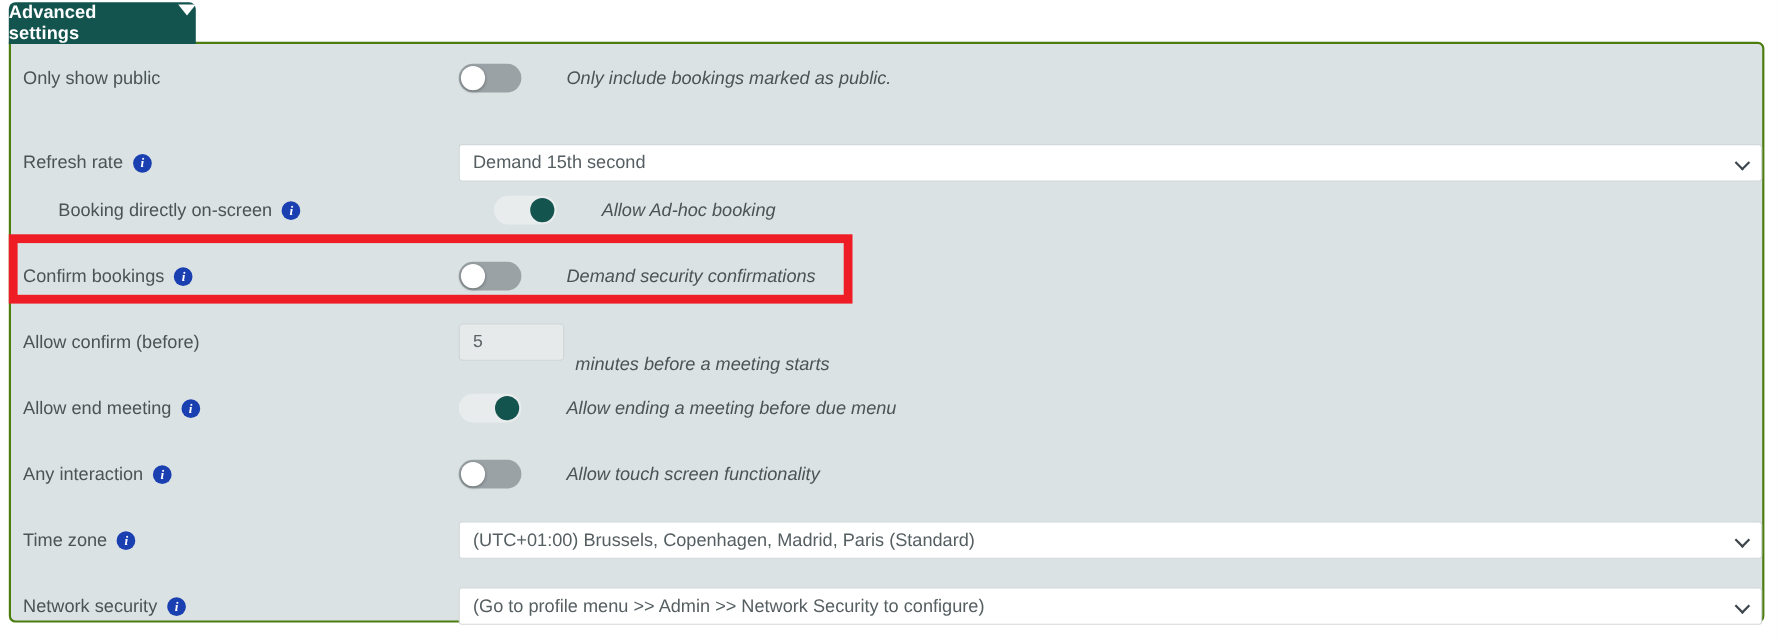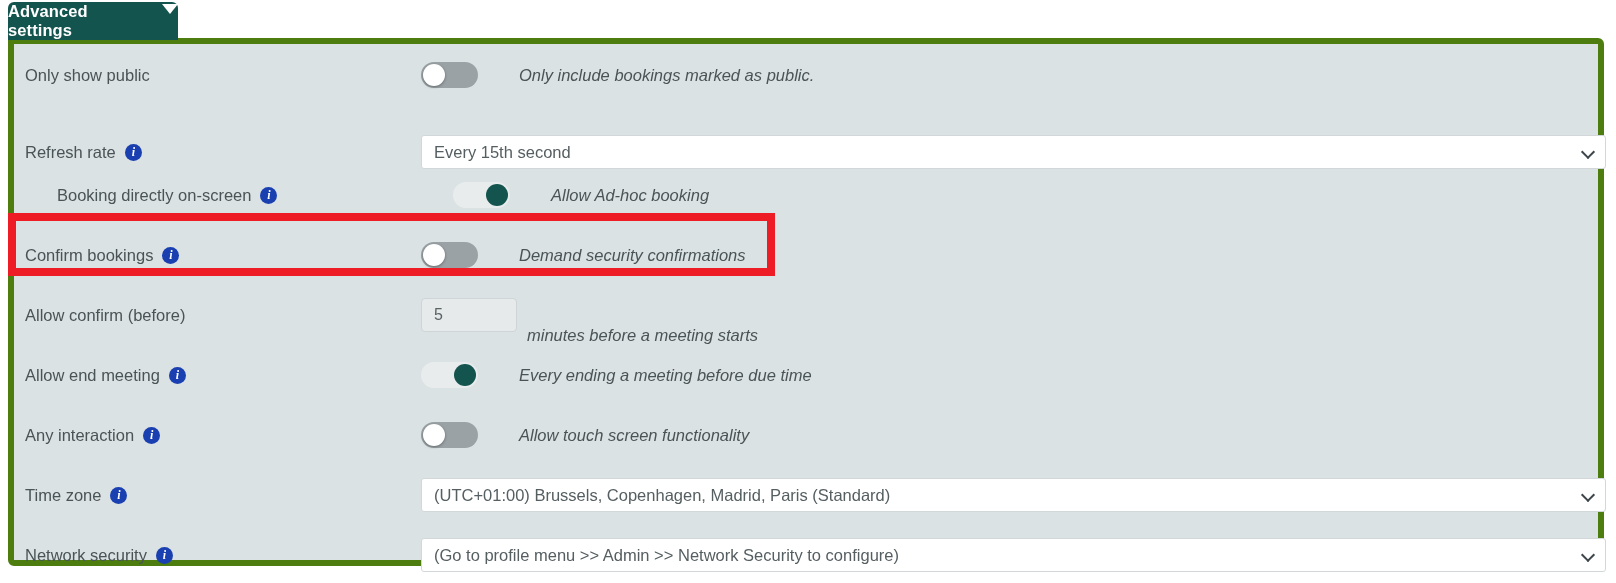--- a/index.html
+++ b/index.html
@@ -43,21 +43,21 @@
     margin-top: 2px;
   }
 
   
   .panel {
     position: absolute;
     left: 8px; top: 38px;
     width: 1596px;
     height: 528px;
     background: #dbe2e3;
-    border: 6px solid #4d7c0f;
+    border: 2px solid #4d7c0f;
     border-radius: 0 6px 6px 6px;
   }
 
   
   .row {
     position: absolute;
     left: 0;
     width: 100%;
     height: 60px;
     display: flex;
@@ -194,21 +194,21 @@
             <div class="knob"></div>
           </div>
           <div class="desc">Only include bookings marked as public.</div>
         </div>
         <div class="row" style="top: 78px;">
           <div class="label">
             <span>Refresh rate</span>
             <span class="info-icon">i</span>
           </div>
           <div class="select">
-            <span>Every 15th second</span>
+            <span>Demand 15th second</span>
             <span class="chevron"></span>
           </div>
         </div>
         <div class="row" style="top: 121px; margin-left: 32px;">
           <div class="label">
             <span>Booking directly on-screen</span>
             <span class="info-icon">i</span>
           </div>
           <div class="toggle on">
             <div class="knob"></div>
@@ -235,21 +235,21 @@
           <div class="desc" style="left: 513px; margin-top: 40px;">minutes before a meeting starts</div>
         </div>
         <div class="row" style="top: 301px;">
           <div class="label">
             <span>Allow end meeting</span>
             <span class="info-icon">i</span>
           </div>
           <div class="toggle on">
             <div class="knob"></div>
           </div>
-          <div class="desc">Every ending a meeting before due time</div>
+          <div class="desc">Allow ending a meeting before due menu</div>
         </div>
         <div class="row" style="top: 361px;">
           <div class="label">
             <span>Any interaction</span>
             <span class="info-icon">i</span>
           </div>
           <div class="toggle off">
             <div class="knob"></div>
           </div>
           <div class="desc">Allow touch screen functionality</div>

